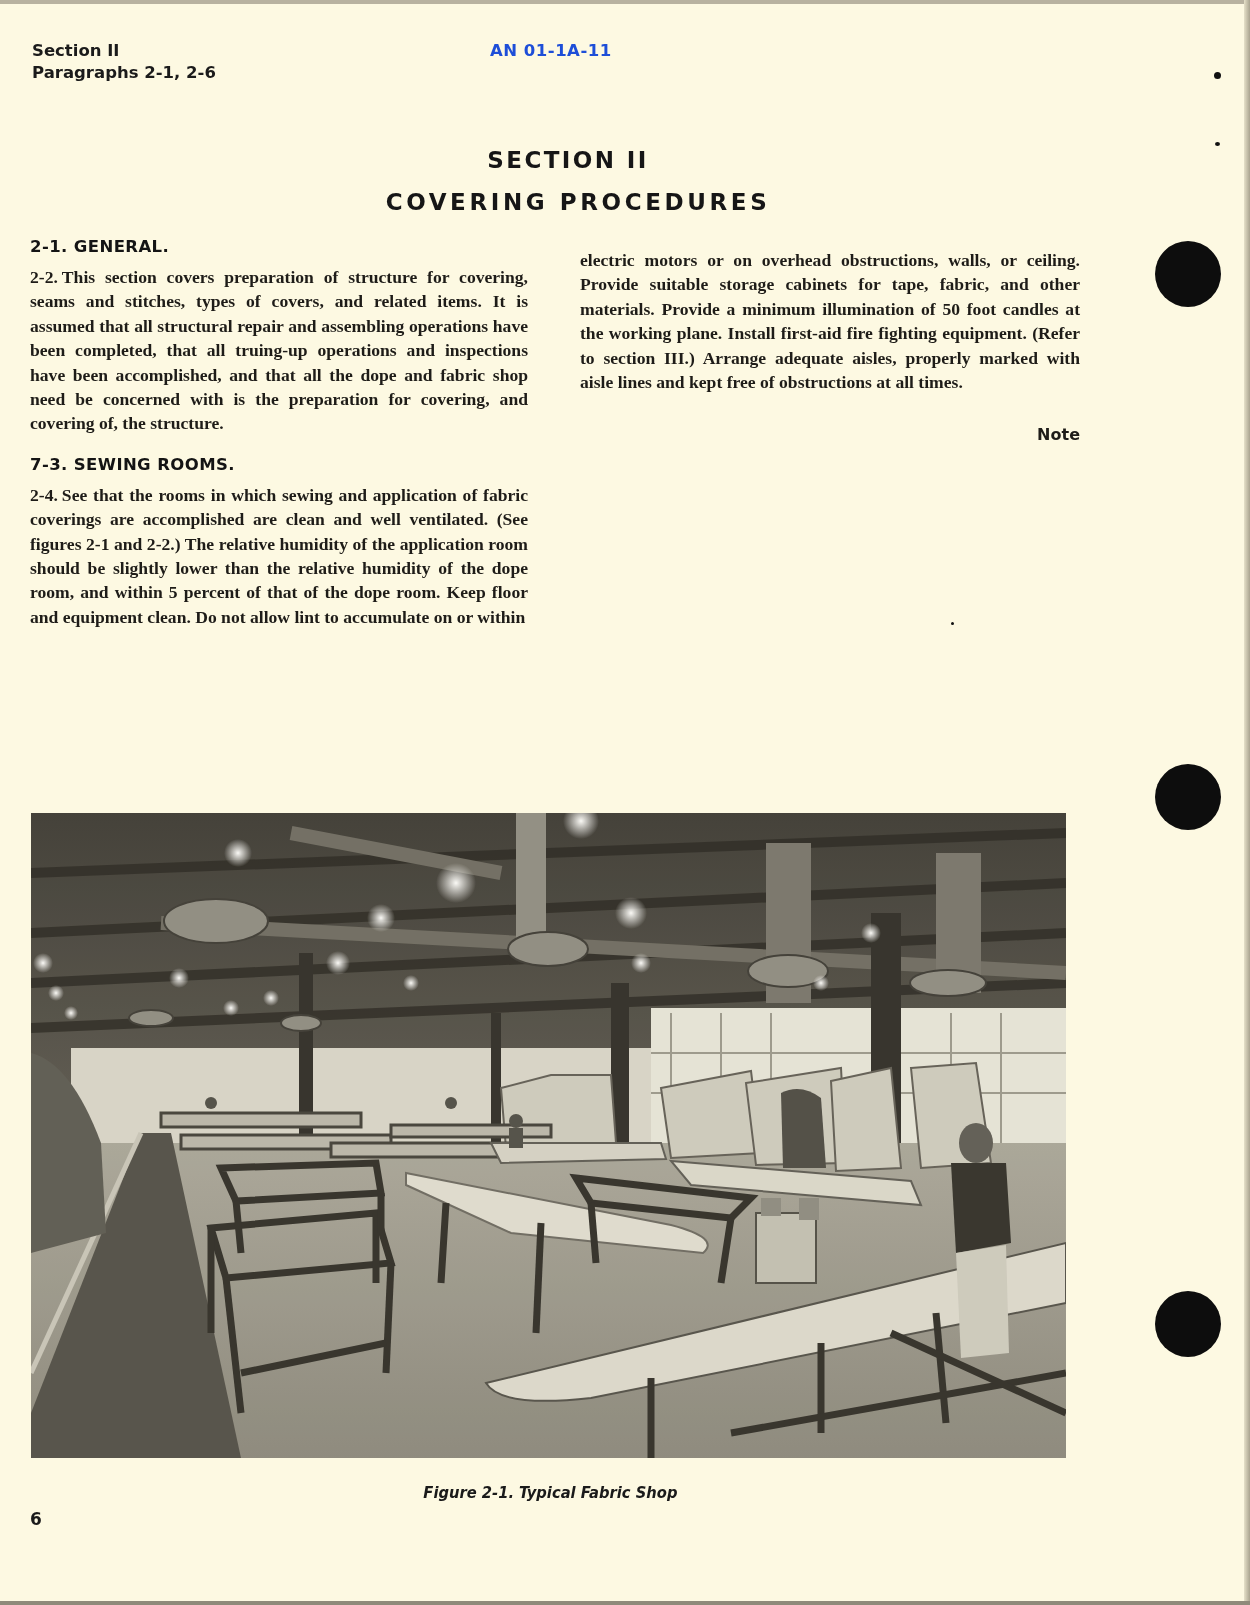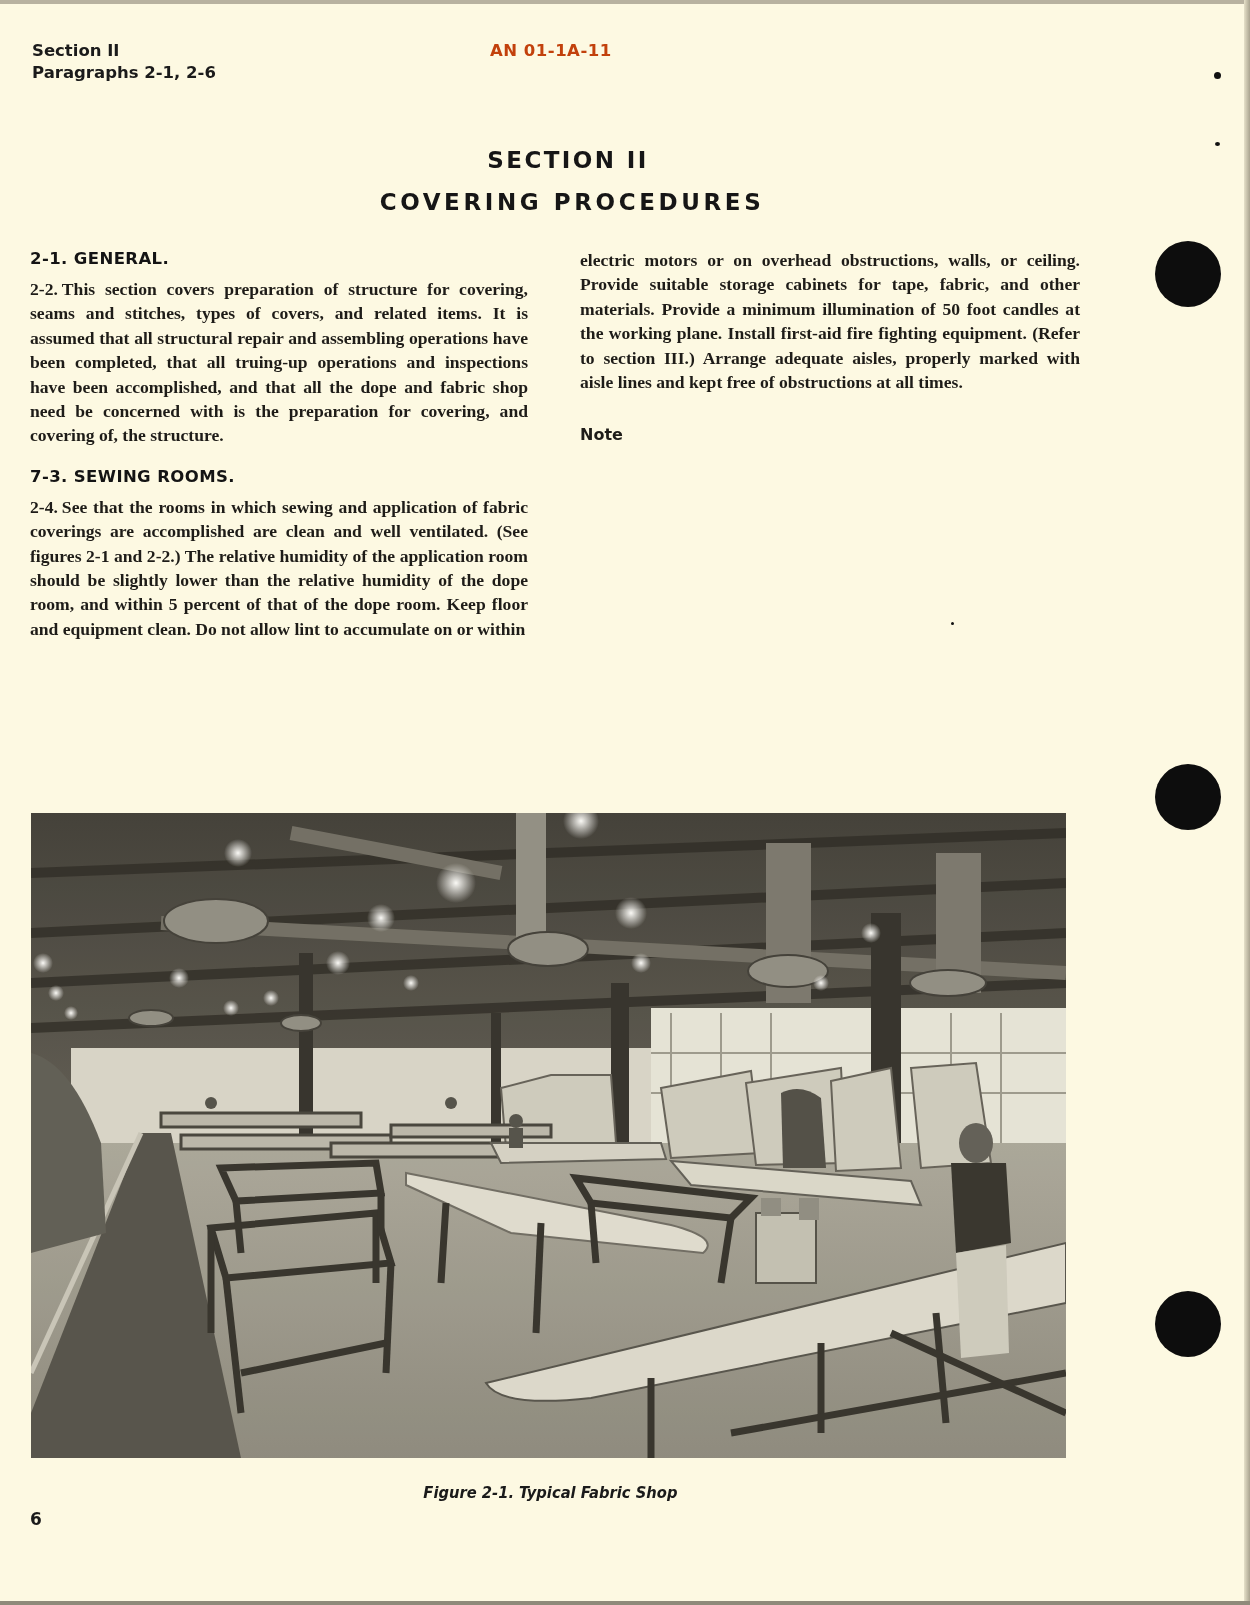--- a/index.html
+++ b/index.html
@@ -7,34 +7,34 @@
     width: 1250px; height: 1605px; position: relative; overflow: hidden;
     background: #fdf9e2;
     font-family: "Liberation Serif", "DejaVu Serif", serif;
     color: #1c1a16;
   }
   .page-edge-top { position: absolute; left: 0; top: 0; width: 1250px; height: 4px; background: #b8b2a0; }
   .page-edge-right { position: absolute; right: 0; top: 0; width: 6px; height: 1605px; background: linear-gradient(to right, #e6e1c9, #a9a38f); }
   .page-edge-bottom { position: absolute; left: 0; bottom: 0; width: 1250px; height: 4px; background: #8f8a7a; }
 
   .running-head { position: absolute; left: 32px; top: 40px; font-family: "DejaVu Sans", sans-serif; font-weight: bold; font-size: 16.5px; line-height: 22px; color: #1b1b1b; }
-  .doc-number { position: absolute; left: 490px; top: 40px; font-family: "DejaVu Sans", sans-serif; font-weight: bold; font-size: 16.5px; line-height: 22px; color: #c2410c; letter-spacing: 0.5px; }
+  .doc-number { position: absolute; left: 490px; top: 40px; font-family: "DejaVu Sans", sans-serif; font-weight: bold; font-size: 16.5px; line-height: 22px; color: #1d4ed8; letter-spacing: 0.5px; }
   .speck { position: absolute; background: #111; border-radius: 50%; }
 
   .section-title { position: absolute; left: 0; width: 1100px; text-align: center; font-family: "DejaVu Sans", sans-serif; font-weight: 900; color: #161616; }
   .section-title.l1 { top: 147px; font-size: 23px; letter-spacing: 2.4px; left: 18px; }
-  .section-title.l2 { top: 189px; font-size: 23px; letter-spacing: 3.6px; left: 22px; }
+  .section-title.l2 { top: 189px; font-size: 23px; letter-spacing: 3.6px; left: 28px; }
 
   .col { position: absolute; width: 498px; font-size: 17.6px; line-height: 24.4px; text-align: justify; color: #1e1c18; }
-  .col.left { left: 30px; top: 248px; }
+  .col.left { left: 30px; top: 236px; }
   .col.right { left: 580px; top: 248px; width: 500px; }
   .para-heading { font-family: "DejaVu Sans", sans-serif; font-weight: bold; font-size: 16.5px; letter-spacing: 0.4px; margin: 0 0 7px 0; line-height: 22px; color: #141414; }
   .para { margin: 0 0 18px 0; font-weight: bold; }
   .para .num { margin-right: 4px; }
-  .note-title { font-family: "DejaVu Sans", sans-serif; font-weight: bold; font-size: 16px; text-align: left; margin: 30px 0 6px 0; line-height: 22px; }
+  .note-title { font-family: "DejaVu Sans", sans-serif; font-weight: bold; font-size: 16px; text-align: right; margin: 30px 0 6px 0; line-height: 22px; }
   .note-body { margin: 0 40px 22px 40px; }
 
   .binder-hole { position: absolute; width: 66px; height: 66px; border-radius: 50%; background: #0d0d0d; }
 
   .figure { position: absolute; left: 31px; top: 813px; width: 1035px; height: 645px; background: #6c6a63; overflow: hidden; }
   .figure svg { display: block; }
   .figure-caption { position: absolute; left: 0; width: 1100px; top: 1483px; text-align: center; font-family: "DejaVu Sans", sans-serif; font-weight: bold; font-style: italic; font-size: 16px; color: #1a1a1a; transform: scaleX(0.92); transform-origin: 555px 0; }
   .page-number { position: absolute; left: 30px; top: 1509px; font-family: "DejaVu Sans", sans-serif; font-weight: bold; font-size: 17px; color: #1a1a1a; }
 </style>
 </head>

